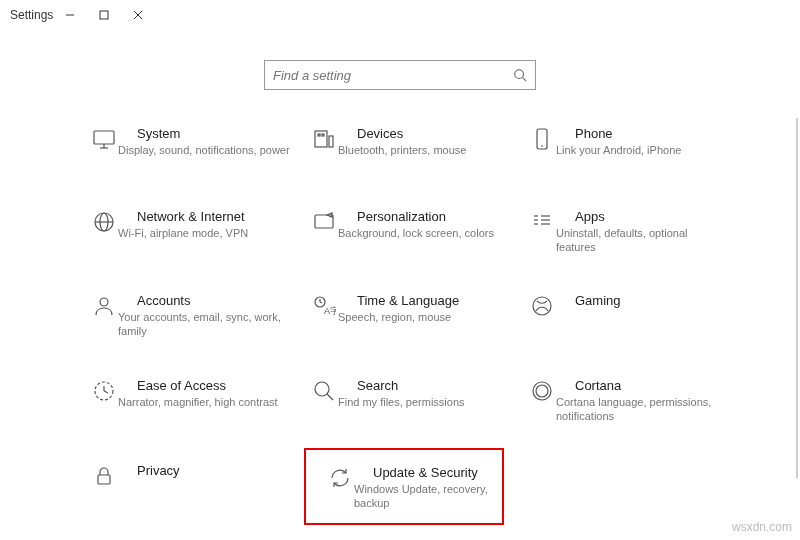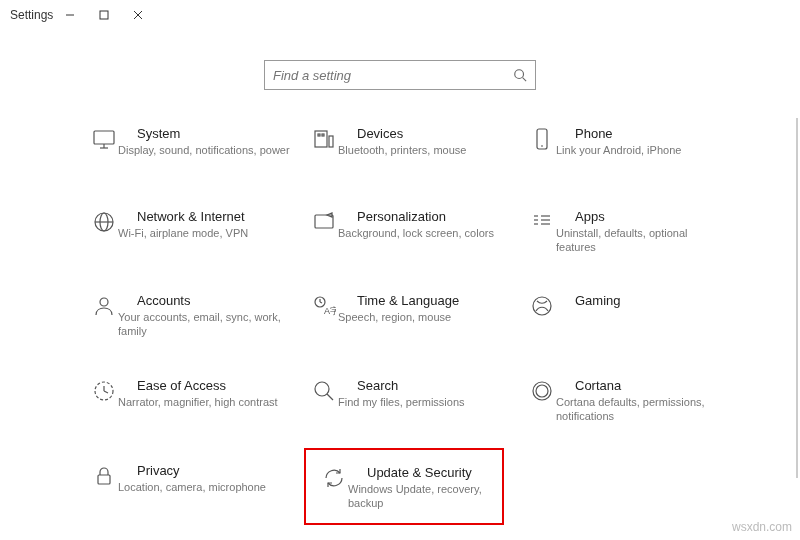--- a/index.html
+++ b/index.html
@@ -222,38 +222,37 @@
 
   <div class="category" style="left:438px; top:260px;">
     <span class="iconcol">
         <svg viewBox="0 0 24 24">
           <circle cx="12" cy="12" r="9"></circle>
           <circle cx="12" cy="12" r="6"></circle>
         </svg>
       </span>
     <div class="txtcol">
         <div class="cat-title">Cortana</div>
-        <div class="cat-desc">Cortana defaults, permissions, notifications</div>
+        <div class="cat-desc">Cortana language, permissions, notifications</div>
       </div>
   </div>
 
   <div class="category" style="left:0px; top:345px;">
     <span class="iconcol">
         <svg viewBox="0 0 24 24">
           <rect x="6" y="11" width="12" height="9" rx="1"></rect>
           <path d="M8 11 V8 a4 4 0 0 1 8 0 V11"></path>
         </svg>
       </span>
     <div class="txtcol">
         <div class="cat-title">Privacy</div>
-        <div class="cat-desc">Location, camera, microphone</div>
-      </div>
-  </div>
-
-  <div class="category highlight" style="left:212px; top:330px; padding:15px 8px 12px 16px; width:200px;">
+      </div>
+  </div>
+
+  <div class="category highlight" style="left:212px; top:330px; padding:15px 8px 12px 22px; width:200px;">
     <span class="iconcol">
         <svg viewBox="0 0 24 24">
           <path d="M4 12 a8 8 0 0 1 14 -5"></path>
           <polyline points="18 3 18 7 14 7"></polyline>
           <path d="M20 12 a8 8 0 0 1 -14 5"></path>
           <polyline points="6 21 6 17 10 17"></polyline>
         </svg>
       </span>
     <div class="txtcol">
         <div class="cat-title">Update &amp; Security</div>

